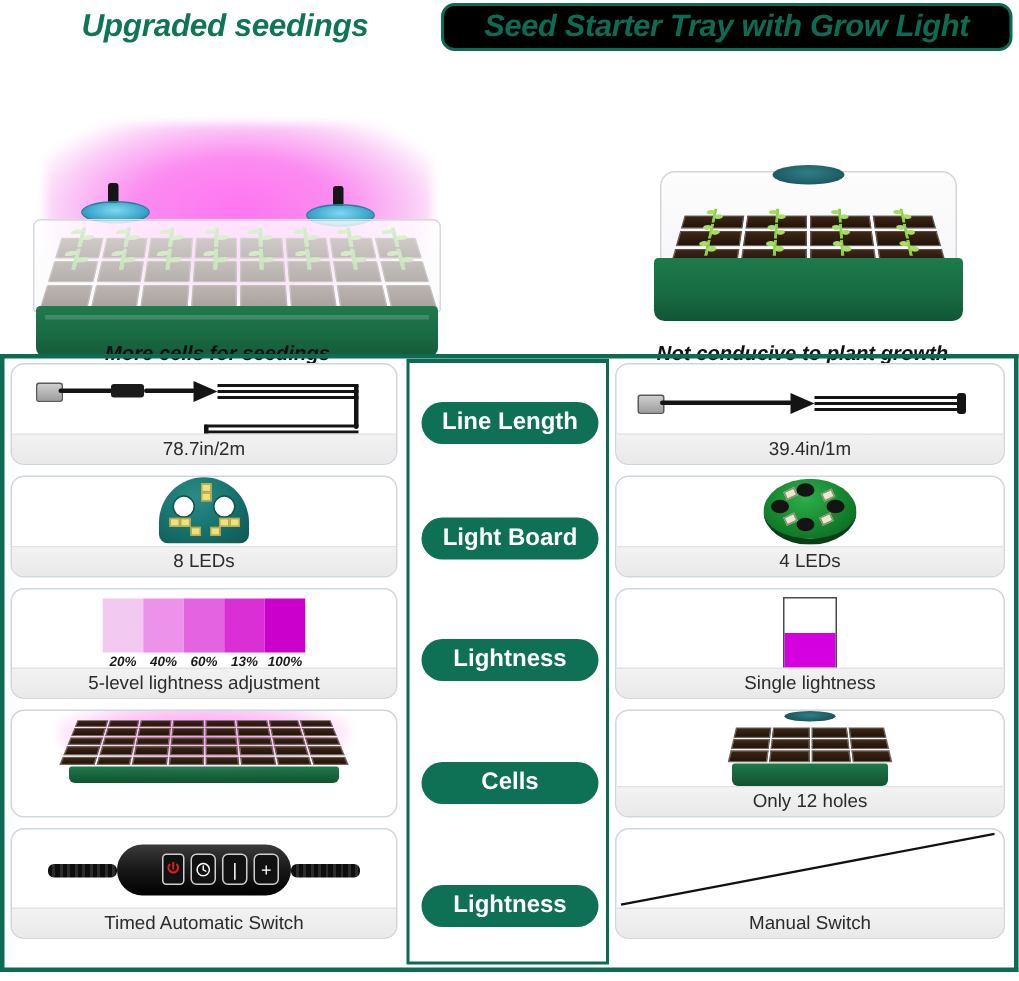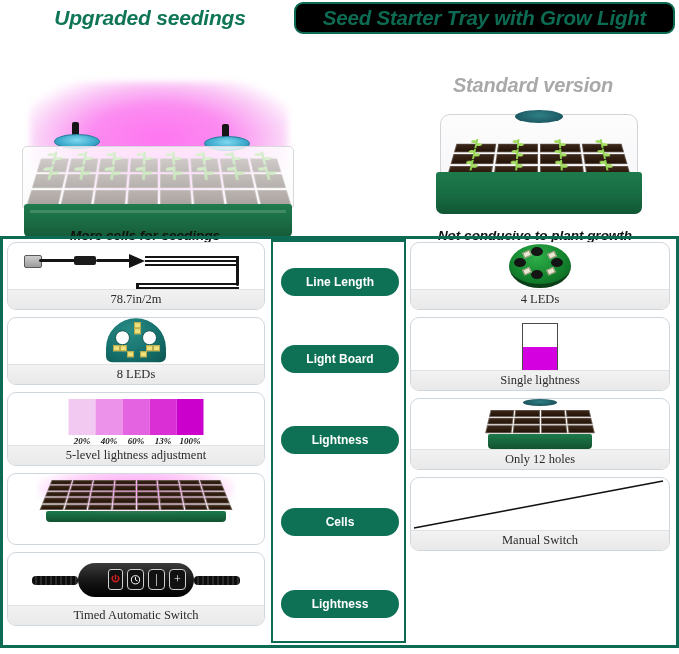--- a/index.html
+++ b/index.html
@@ -259,21 +259,20 @@
   }
 
   .cell-card {
     position: relative;
     border: 1px solid #cfd6dc;
     border-radius: 9px;
     background: #ffffff;
     box-sizing: border-box;
     overflow: hidden;
     margin-bottom: 7px;
-    font-family: Liberation Serif, serif;
   }
   .cell-card .art {
     position: relative;
     height: calc(100% - 19px);
   }
   .cell-card .label {
     position: absolute;
     left: 0; right: 0; bottom: 0;
     height: 19px;
     line-height: 19px;
@@ -289,21 +288,21 @@
     height: 100%;
   }
   .pill {
     position: absolute;
     left: 8px;
     width: 118px;
     height: 28px;
     background: #0e7055;
     border-radius: 14px;
     color: #ffffff;
-    font-size: 12px;
+    font-size: 16px;
     font-weight: bold;
     display: flex;
     align-items: center;
     justify-content: center;
     box-sizing: border-box;
   }
 
   
   .usb-plug {
     position: absolute;
@@ -501,21 +500,20 @@
 <body>
 
 <div id="page">
 
   <div class="upgraded-title">Upgraded seedings</div>
 
   <div class="hdr-badge">
     <span>Seed Starter Tray with Grow Light</span>
   </div>
 
-  <div class="standard-title">Standard version</div>
 
   <div class="hero-left">
     <div class="glow"></div>
     <div class="lamp-stem stem-1"></div>
     <div class="lamp-stem stem-2"></div>
     <div class="lamp lamp-1"></div>
     <div class="lamp lamp-2"></div>
     <div class="cell-grid" id="heroCells">
         <div class="cell">
           <div class="sprout"></div>
@@ -769,20 +767,32 @@
       <div class="pill" style="top:26px">Line Length</div>
       <div class="pill" style="top:184px">Lightness</div>
       <div class="pill" style="top:103px">Light Board</div>
       <div class="pill" style="top:266px">Cells</div>
       <div class="pill" style="top:348px">Lightness</div>
     </div>
   </div>
 
   <div class="col-right">
 
+    <div class="cell-card" style="height:68px">
+      <div class="art">
+        <div class="usb-plug" style="left:14px; top:20px;"></div>
+        <div class="wire" style="left:29px; top:24px; width:88px; height:3px;"></div>
+        <div class="splitter" style="left:116px; top:19px;"></div>
+        <div class="strip" style="left:132px; top:21px; width:98px;"></div>
+        <div class="strip" style="left:132px; top:25px; width:98px;"></div>
+        <div class="strip" style="left:132px; top:29px; width:98px;"></div>
+        <div class="wire" style="left:227px; top:19px; width:6px; height:14px;"></div>
+      </div>
+      <div class="label">39.4in/1m</div>
+    </div>
 
     <div class="cell-card" style="height:68px">
       <div class="art">
         <div class="pcb2">
           <div class="pcb2-hole" style="left:22px; top:3px;"></div>
           <div class="pcb2-hole" style="left:42px; top:14px;"></div>
           <div class="pcb2-hole" style="left:22px; top:26px;"></div>
           <div class="pcb2-hole" style="left:5px;  top:14px;"></div>
           <div class="led2" style="left:14px; top:7px;"></div>
           <div class="led2" style="left:39px; top:8px;"></div>

